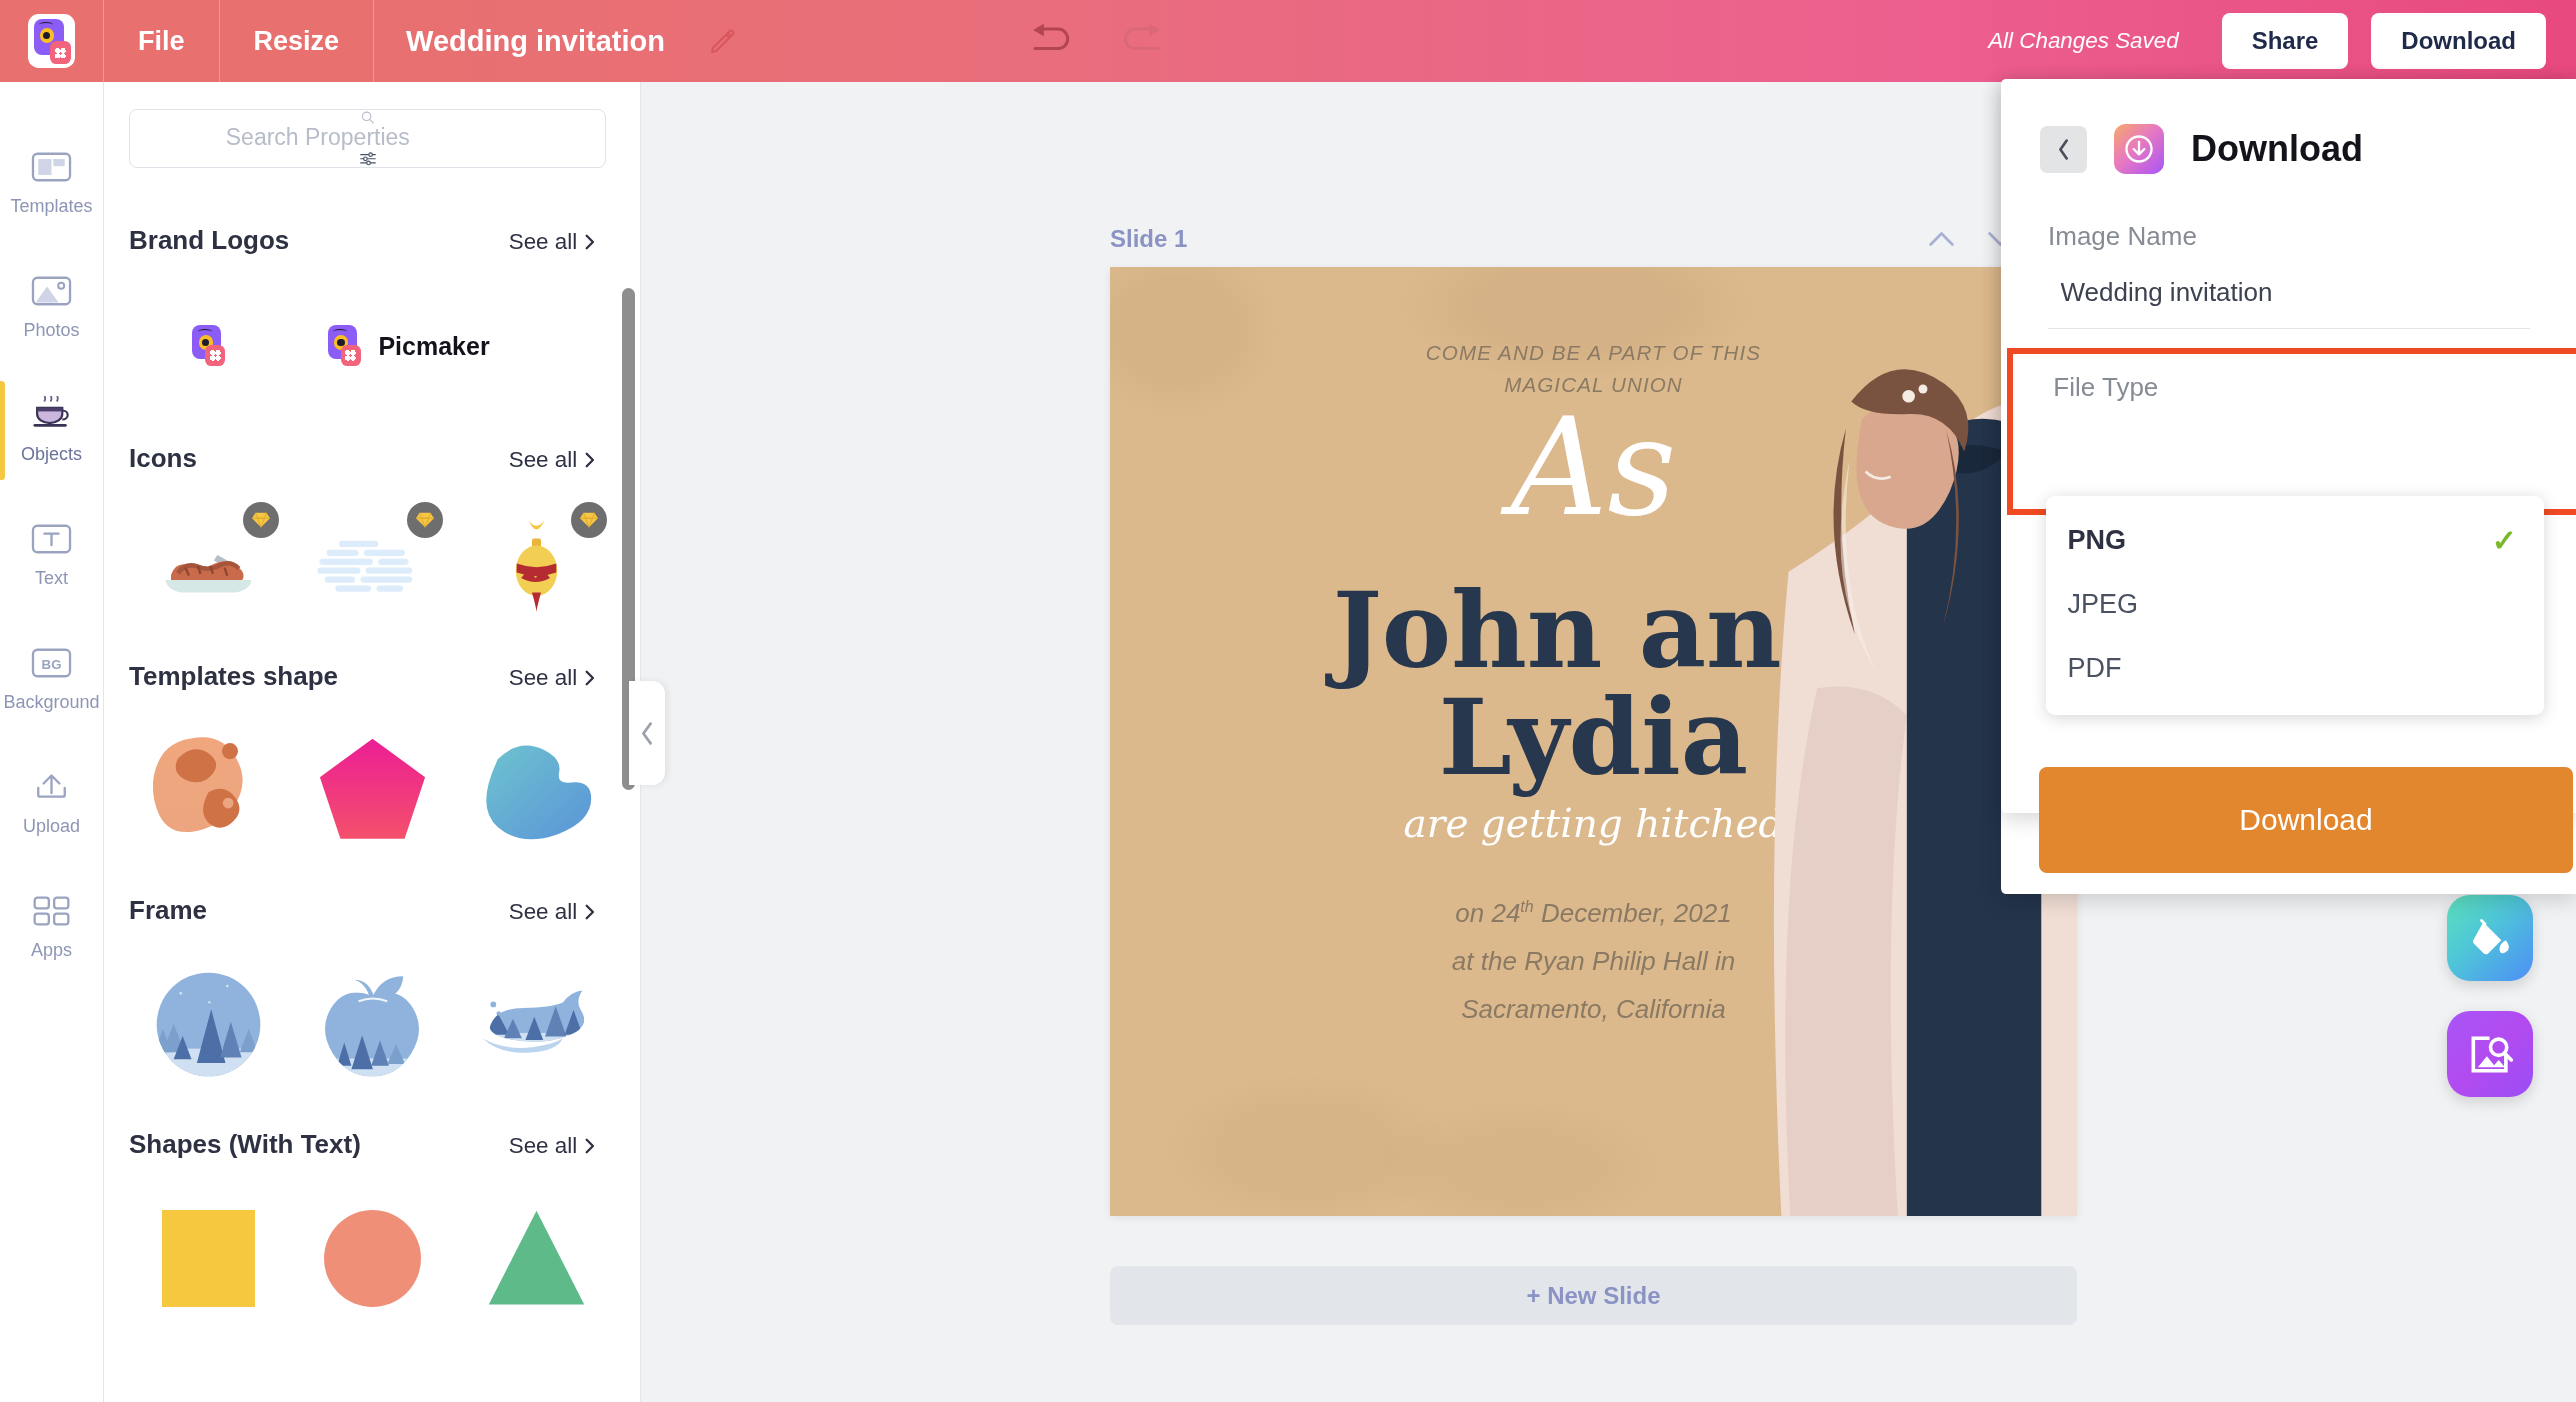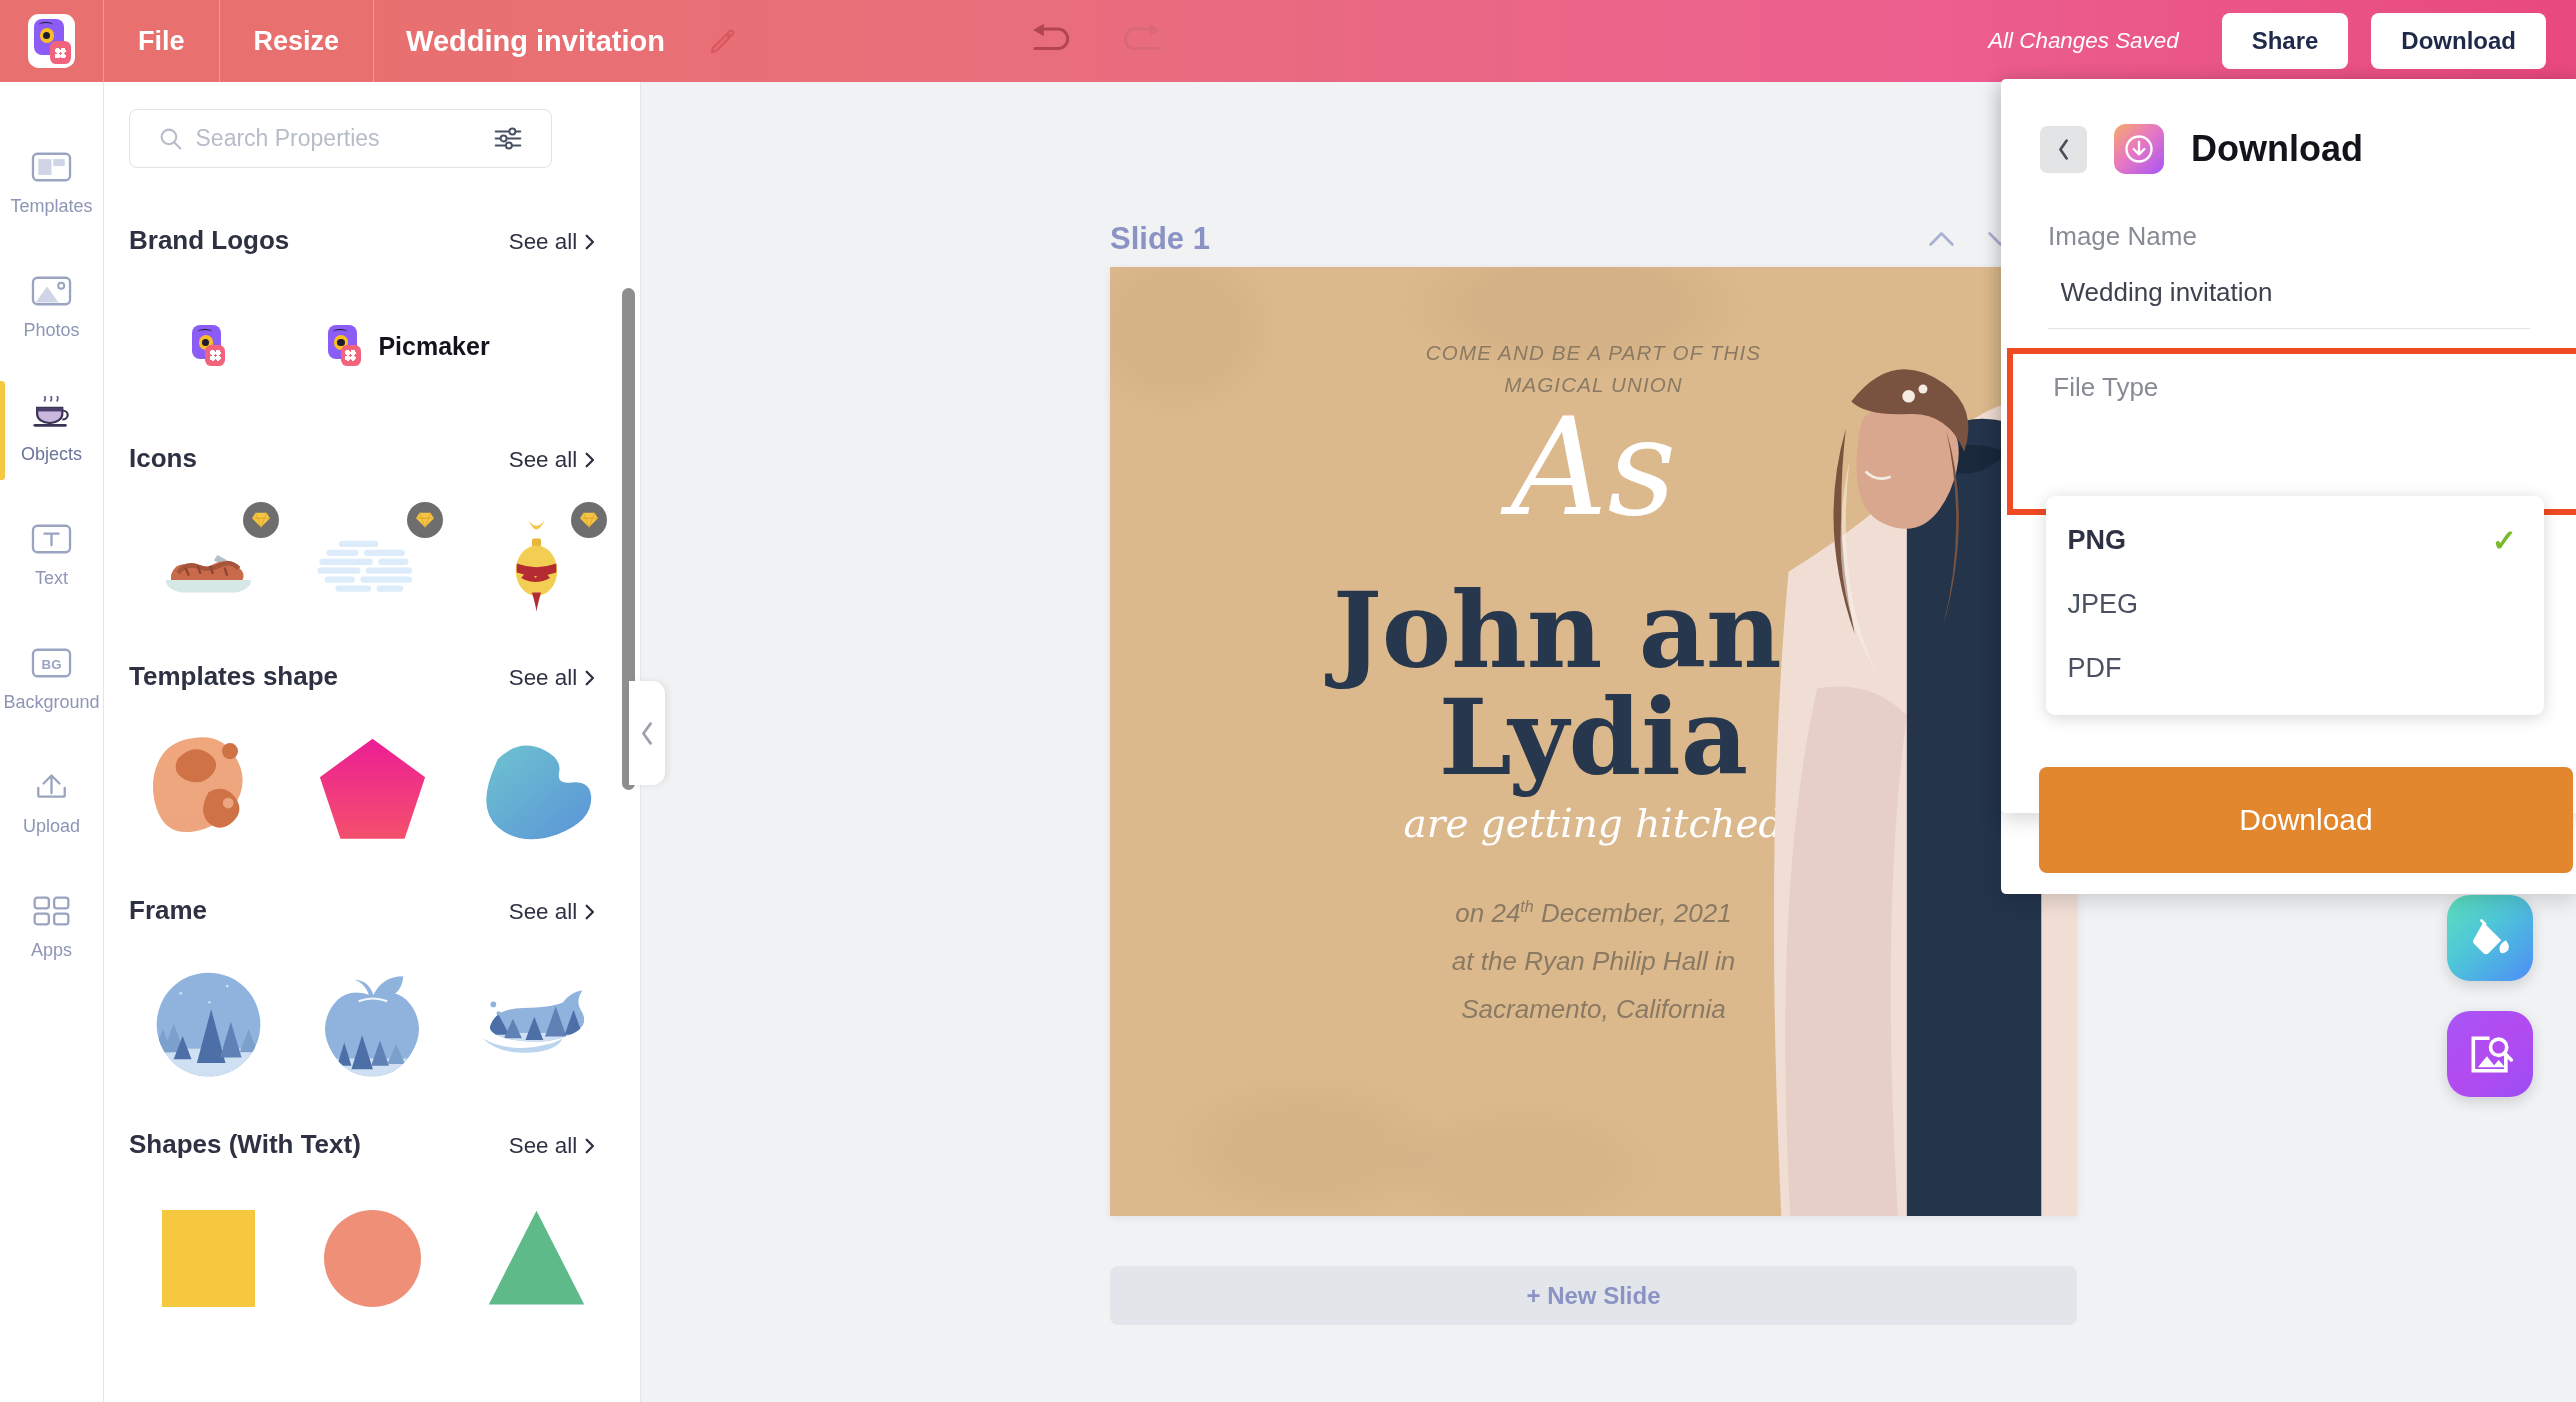--- a/index.html
+++ b/index.html
@@ -122,23 +122,23 @@
   .panel {
     position: absolute; left: 104px; top: 82px;
     width: 537px; height: 1320px;
     background: #ffffff; border-right: 0.9px solid #e3e5ea;
     overflow: hidden;
     z-index: 15;
   }
   .search-row { padding: 27px 25px 0 25px; }
   .search-box {
     position: relative;
-    width: 423px; height: 59px;
+    width: 477px; height: 59px;
     border: 0.9px solid #dfe2e8; border-radius: 8px;
-    display: flex; align-items: center; padding: 0 28px;
+    display: flex; align-items: center; padding: 0 0; flex-direction: column;
   }
   .search-input {
     flex: 1; border: none; outline: none;
     font-size: 23px; color: #3a4257;
     font-family: "Liberation Sans", sans-serif;
     background: transparent; margin-left: 12.5px;
   }
   .search-input::placeholder { color: #b7bcc9; }
   .panel-scroll {
     position: absolute; top: 113px; left: 0; width: 537px; height: 1207px;
@@ -185,21 +185,21 @@
   
   .stage {
     position: absolute; left: 641px; top: 82px;
     width: 1935px; height: 1320px;
     background: #f1f2f4;
   }
   .slide-head {
     position: absolute; left: 469px; top: 139px;
     width: 967px; display: flex; align-items: center;
   }
-  .slide-label { font-size: 31px; font-weight: 700; color: #8a93c4; }
+  .slide-label { font-size: 24px; font-weight: 700; color: #8a93c4; }
   .slide-ctrls { margin-left: auto; display: flex; align-items: center; gap: 23px; }
   .chev-btn { width: 36px; height: 36px; display:flex; align-items:center; justify-content:center; cursor:pointer; }
   .sq-btn {
     width: 36px; height: 36px; border: 1.8px solid #8a93c4; border-radius: 4.5px; cursor: pointer;
   }
 
   .canvas {
     position: absolute; left: 469px; top: 185px;
     width: 967px; height: 949px;
     background: #dcb98d; overflow: hidden;

